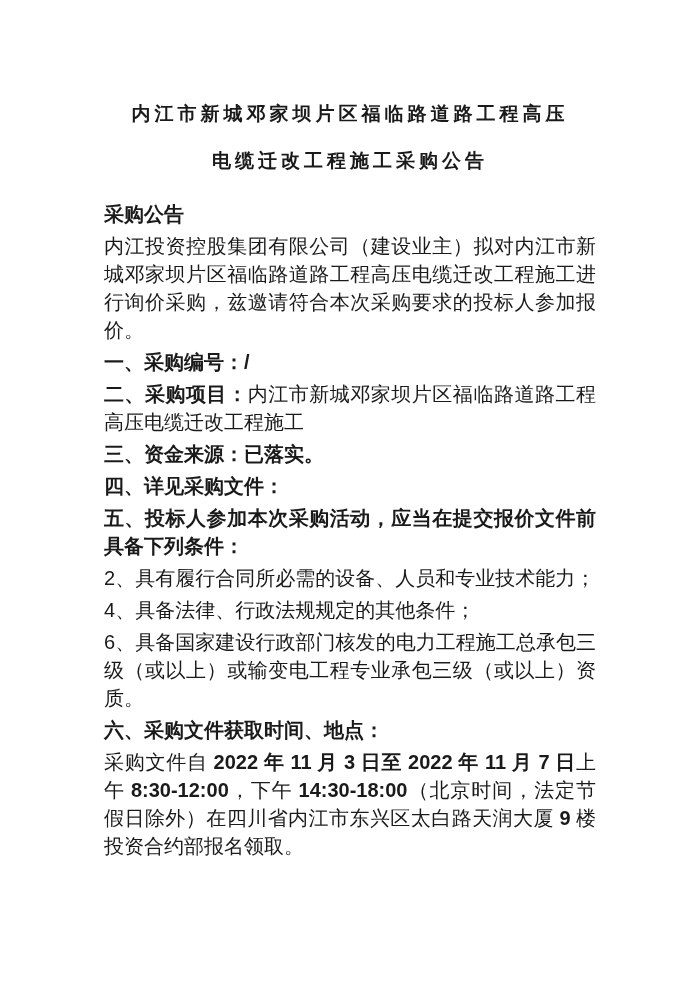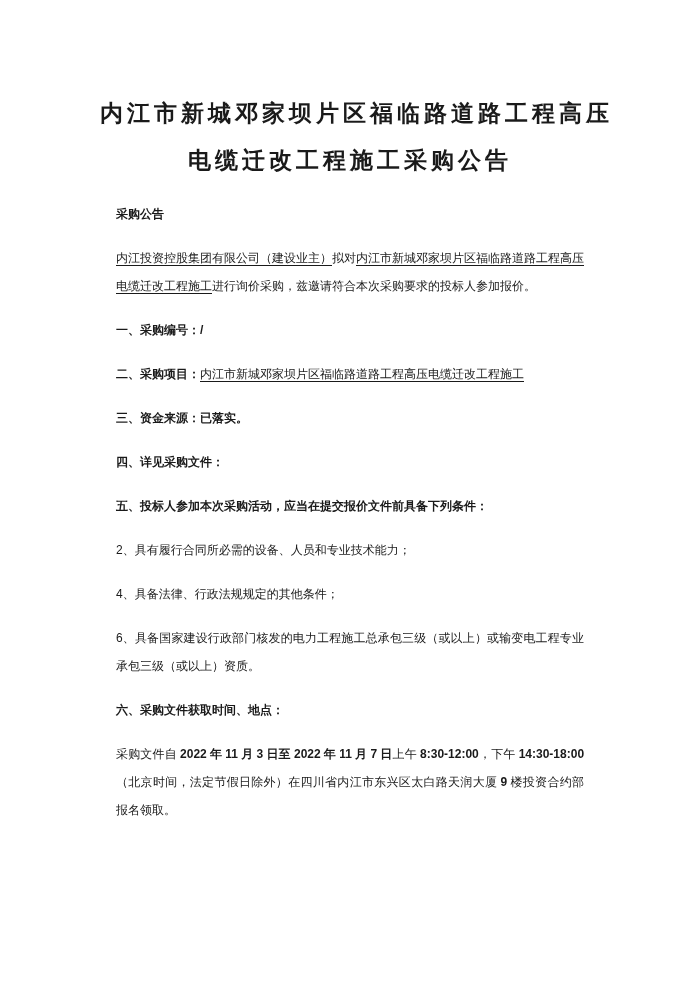--- a/index.html
+++ b/index.html
@@ -14,42 +14,41 @@
     box-sizing: border-box;
     background: #ffffff;
     color: #1a1a1a;
     padding: 90px 100px 0 100px;
     font-family: "Liberation Serif", "DejaVu Serif", serif;
     overflow: hidden;
   }
   .doc-title {
     text-align: center;
     font-weight: bold;
-    font-size: 23px;
+    font-size: 19px;
     line-height: 47px;
     letter-spacing: 4px;
     margin: 0 0 16px 0;
   }
   .doc-title .title-line {
     display: block;
     white-space: nowrap;
   }
   .doc-body {
     width: 500px;
   }
   .doc-body p.line {
-    margin: 16px;
-    font-size: 12px;
+    margin: 4px;
+    font-size: 20px;
     line-height: 28px;
     text-align: justify;
     word-break: break-all;
   }
   .b { font-weight: bold; }
   .u {
-    text-decoration: underline;
     text-underline-offset: 3px;
     text-decoration-thickness: 1px;
   }
   .sans { font-family: "Liberation Sans", "DejaVu Sans", sans-serif; }
 </style>
 </head>
 <body>
 
 <div class="page">
   <h1 class="doc-title">

